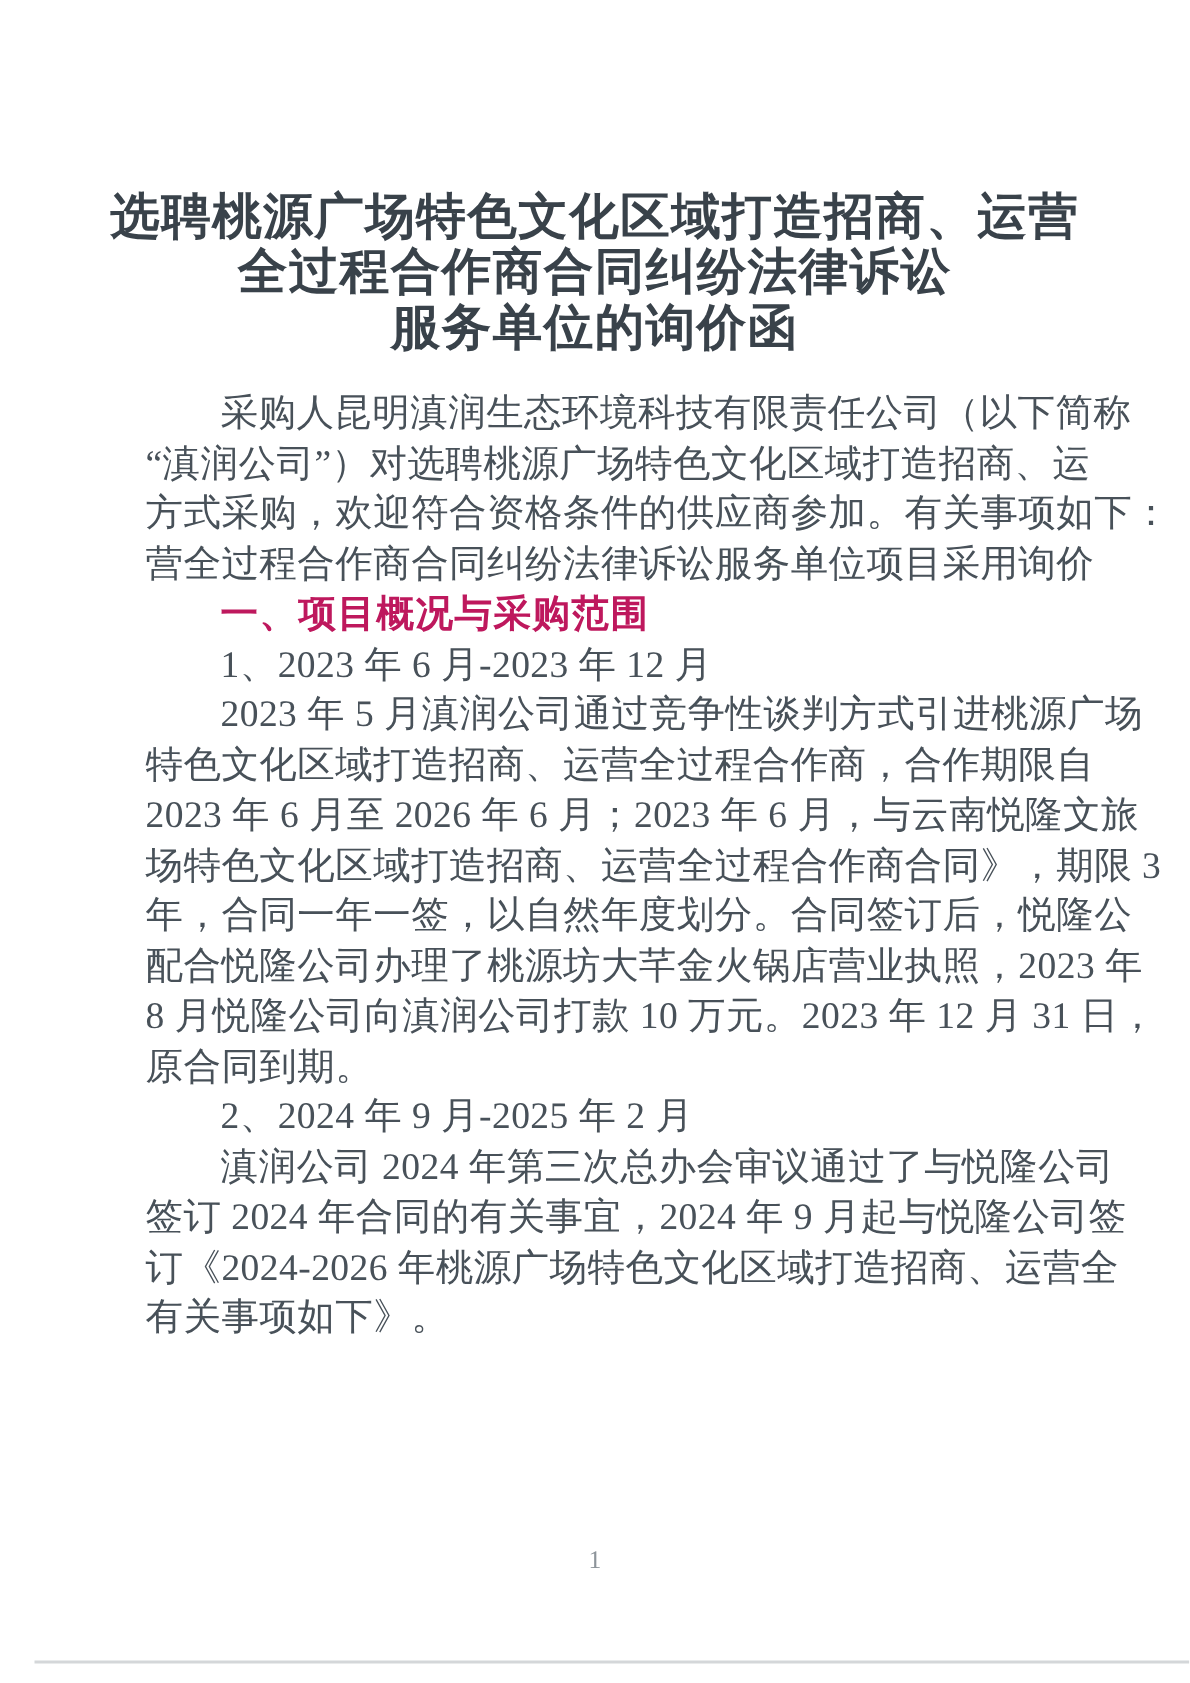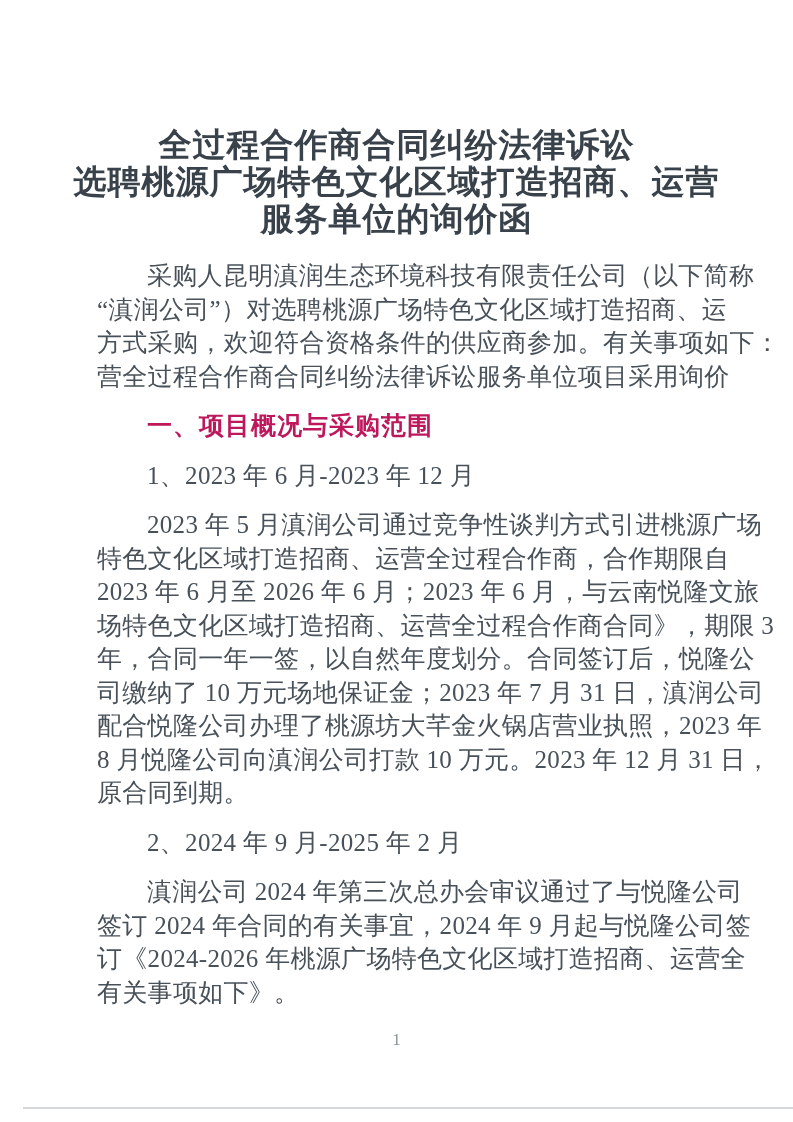--- a/index.html
+++ b/index.html
@@ -29,21 +29,20 @@
     font-size: 25px;
     line-height: 33.5px;
     color: #485159;
     letter-spacing: 0.3px;
   }
   .doc-body .line {
     white-space: pre;
   }
   .doc-body .line.indent {
     padding-left: 50px;
-    margin-top: 16px;
   }
   .doc-body .line.bold {
     font-weight: 700;
     color: #be185d;
     letter-spacing: 1px;
   }
   .page-number {
     position: absolute;
     top: 1030px;
     left: 0;
@@ -60,38 +59,37 @@
     height: 2px;
     background: #d4d7d9;
   }
 </style>
 </head>
 <body>
 
 <div class="page">
 
   <div class="doc-title">
+    <div>选聘桃源广场特色文化区域打造招商、运营</div>
     <div>全过程合作商合同纠纷法律诉讼</div>
-    <div>选聘桃源广场特色文化区域打造招商、运营</div>
     <div>服务单位的询价函</div>
   </div>
 
   <div class="doc-body" id="doc-body">
       <div class="line indent">采购人昆明滇润生态环境科技有限责任公司（以下简称</div>
       <div class="line">“滇润公司”）对选聘桃源广场特色文化区域打造招商、运</div>
       <div class="line">方式采购，欢迎符合资格条件的供应商参加。有关事项如下：</div>
       <div class="line">营全过程合作商合同纠纷法律诉讼服务单位项目采用询价</div>
       <div class="line indent bold">一、项目概况与采购范围</div>
       <div class="line indent">1、2023 年 6 月-2023 年 12 月</div>
       <div class="line indent">2023 年 5 月滇润公司通过竞争性谈判方式引进桃源广场</div>
       <div class="line">特色文化区域打造招商、运营全过程合作商，合作期限自</div>
       <div class="line">2023 年 6 月至 2026 年 6 月；2023 年 6 月，与云南悦隆文旅</div>
       <div class="line">场特色文化区域打造招商、运营全过程合作商合同》，期限 3</div>
       <div class="line">年，合同一年一签，以自然年度划分。合同签订后，悦隆公</div>
-      <div class="line">司缴纳了 10 万元场地保证金；2023 年 7 月 31 日，滇润公司</div>
       <div class="line">配合悦隆公司办理了桃源坊大芊金火锅店营业执照，2023 年</div>
       <div class="line">8 月悦隆公司向滇润公司打款 10 万元。2023 年 12 月 31 日，</div>
       <div class="line">原合同到期。</div>
       <div class="line indent">2、2024 年 9 月-2025 年 2 月</div>
       <div class="line indent">滇润公司 2024 年第三次总办会审议通过了与悦隆公司</div>
       <div class="line">签订 2024 年合同的有关事宜，2024 年 9 月起与悦隆公司签</div>
       <div class="line">订《2024-2026 年桃源广场特色文化区域打造招商、运营全</div>
       <div class="line">有关事项如下》。</div>
     </div>
 

